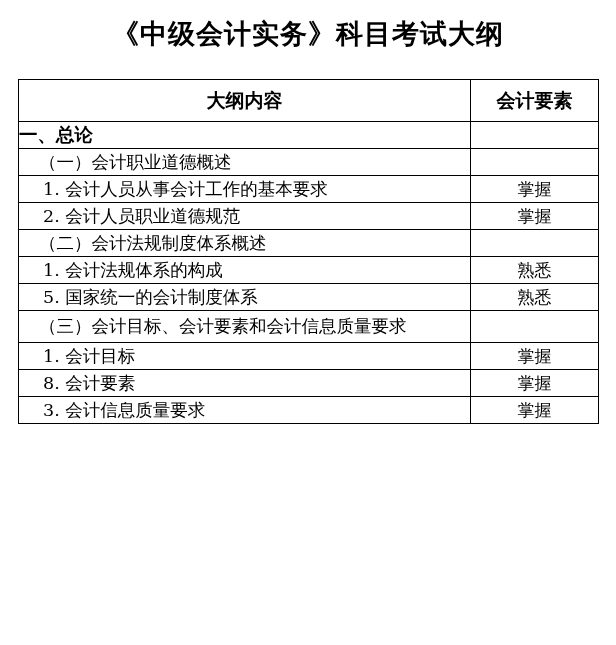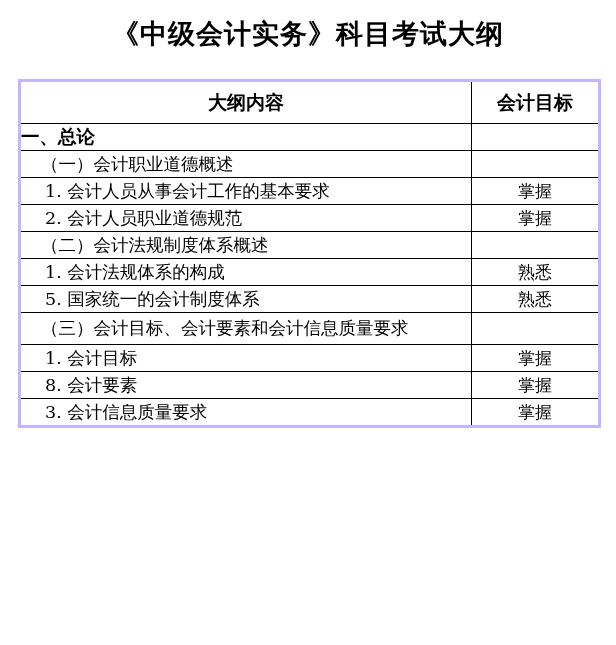--- a/index.html
+++ b/index.html
@@ -30,21 +30,21 @@
     font-family: "DejaVu Serif", "Liberation Serif", serif;
   }
   .table-wrap {
     padding: 17px 18px 0 18px;
     box-sizing: border-box;
   }
   table.outline {
     width: 580px;
     border-collapse: collapse;
     table-layout: fixed;
-    border: 3px solid #c4b5fd;
+    border: 1px solid #c4b5fd;
   }
   table.outline th,
   table.outline td {
     border: 1px solid #000;
     padding: 0;
     vertical-align: middle;
   }
   th.col-content, th.col-ability {
     text-align: center;
     font-weight: bold;
@@ -92,21 +92,21 @@
 
   <div class="table-wrap">
     <table class="outline">
       <colgroup>
         <col class="content-col">
         <col class="ability-col">
       </colgroup>
       <thead>
         <tr>
           <th class="col-content">大纲内容</th>
-          <th class="col-ability">会计目标</th>
+          <th class="col-ability">会计要素</th>
         </tr>
       </thead>
       <tbody id="table-body">
           <tr class="row-heading">
             <td class="content-cell">一、总论</td>
             <td class="ability-cell"></td>
           </tr>
           <tr class="row-sub">
             <td class="content-cell">（一）会计职业道德概述</td>
             <td class="ability-cell"></td>

